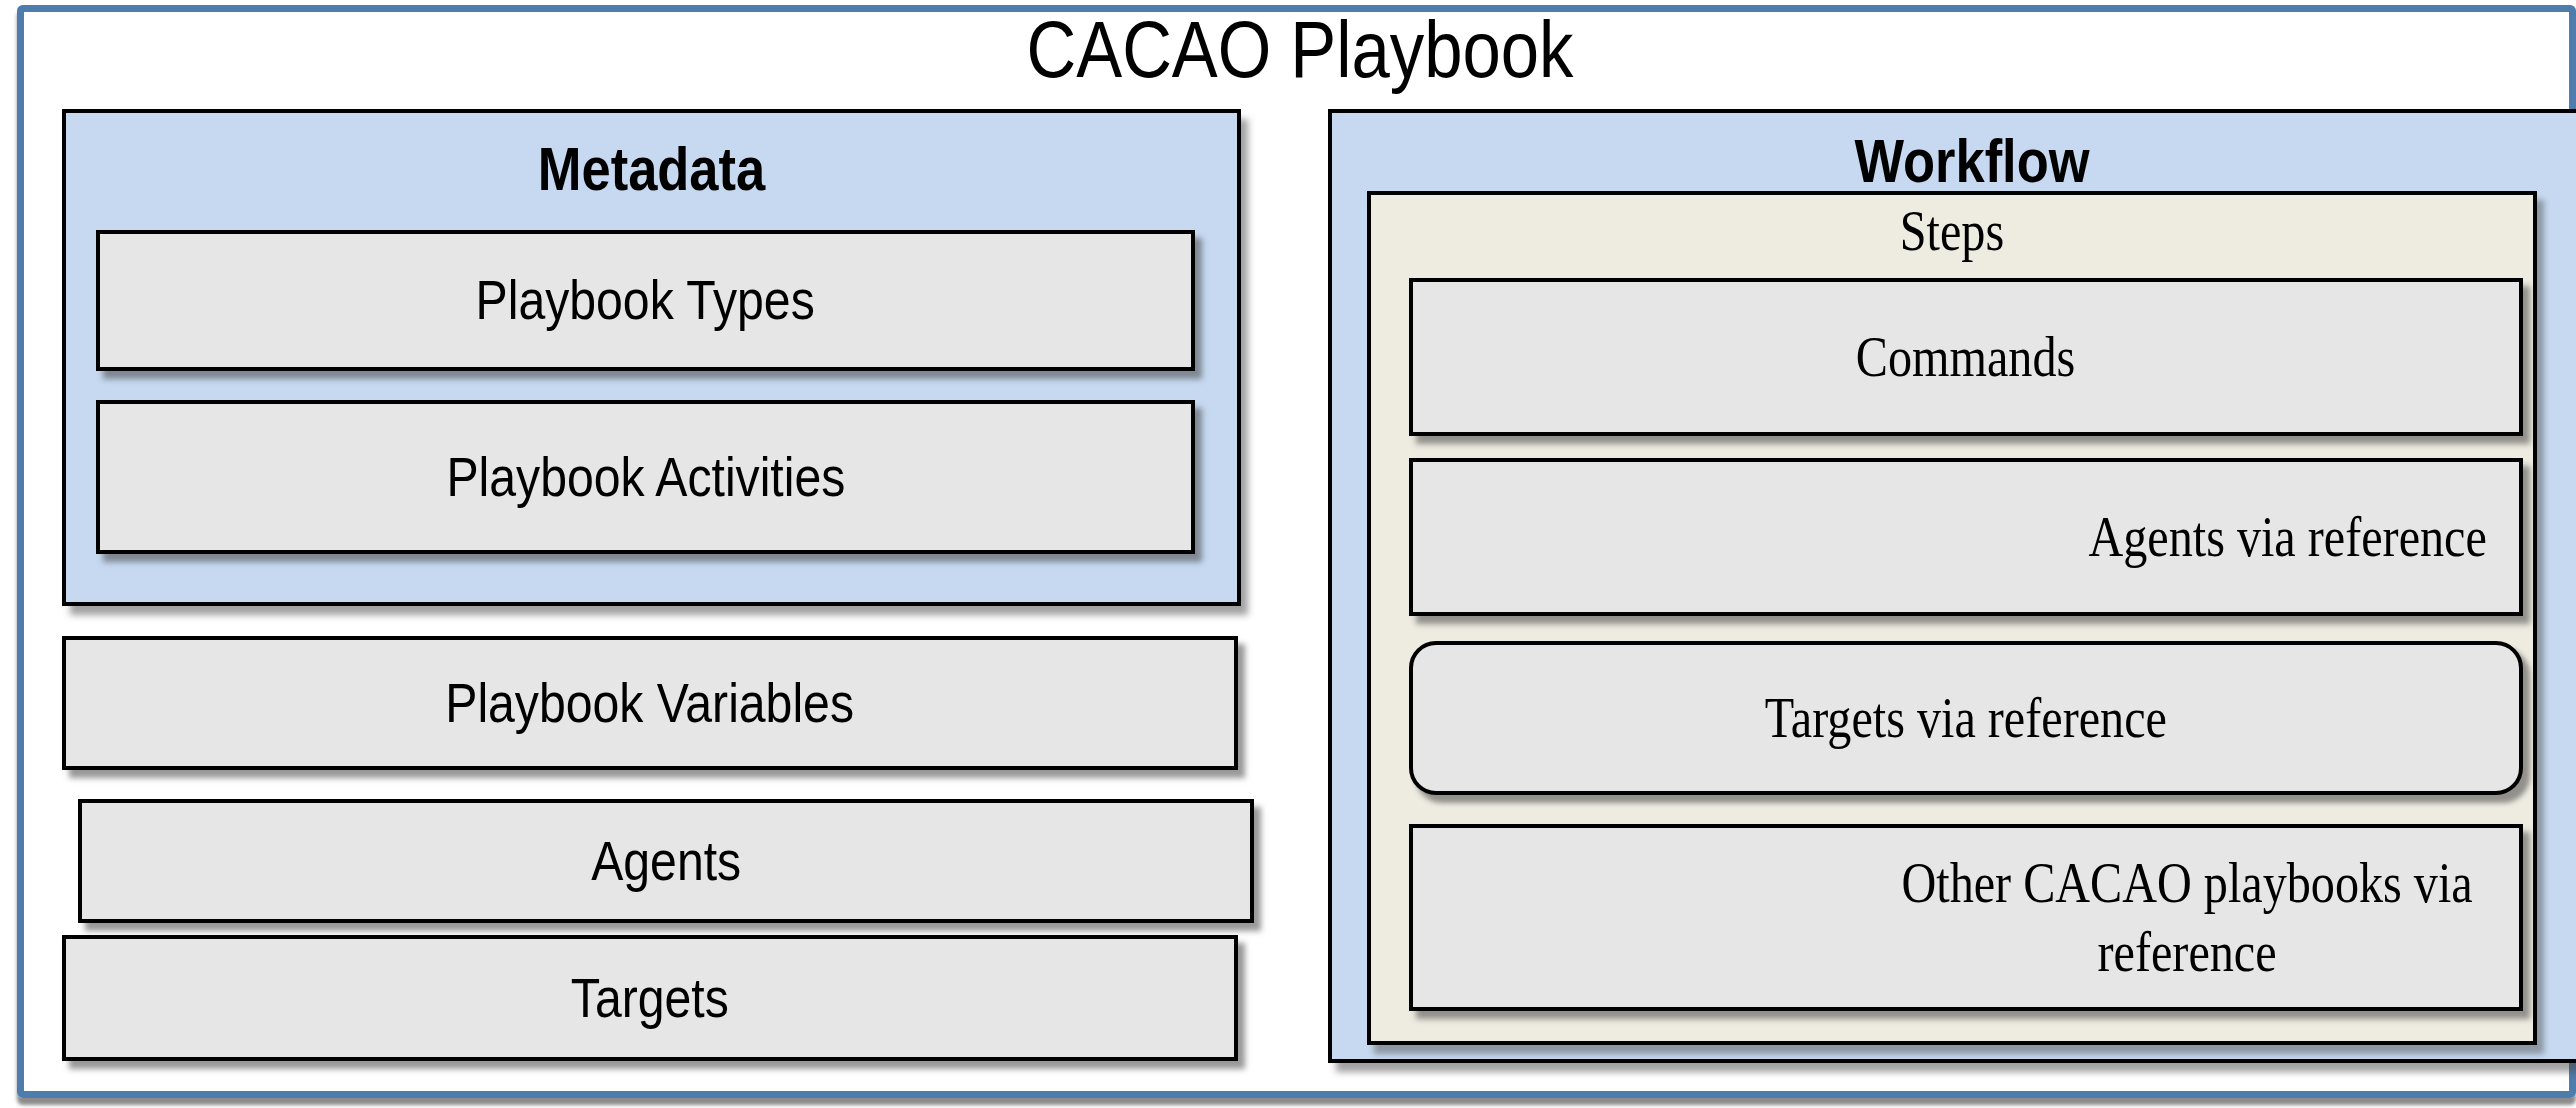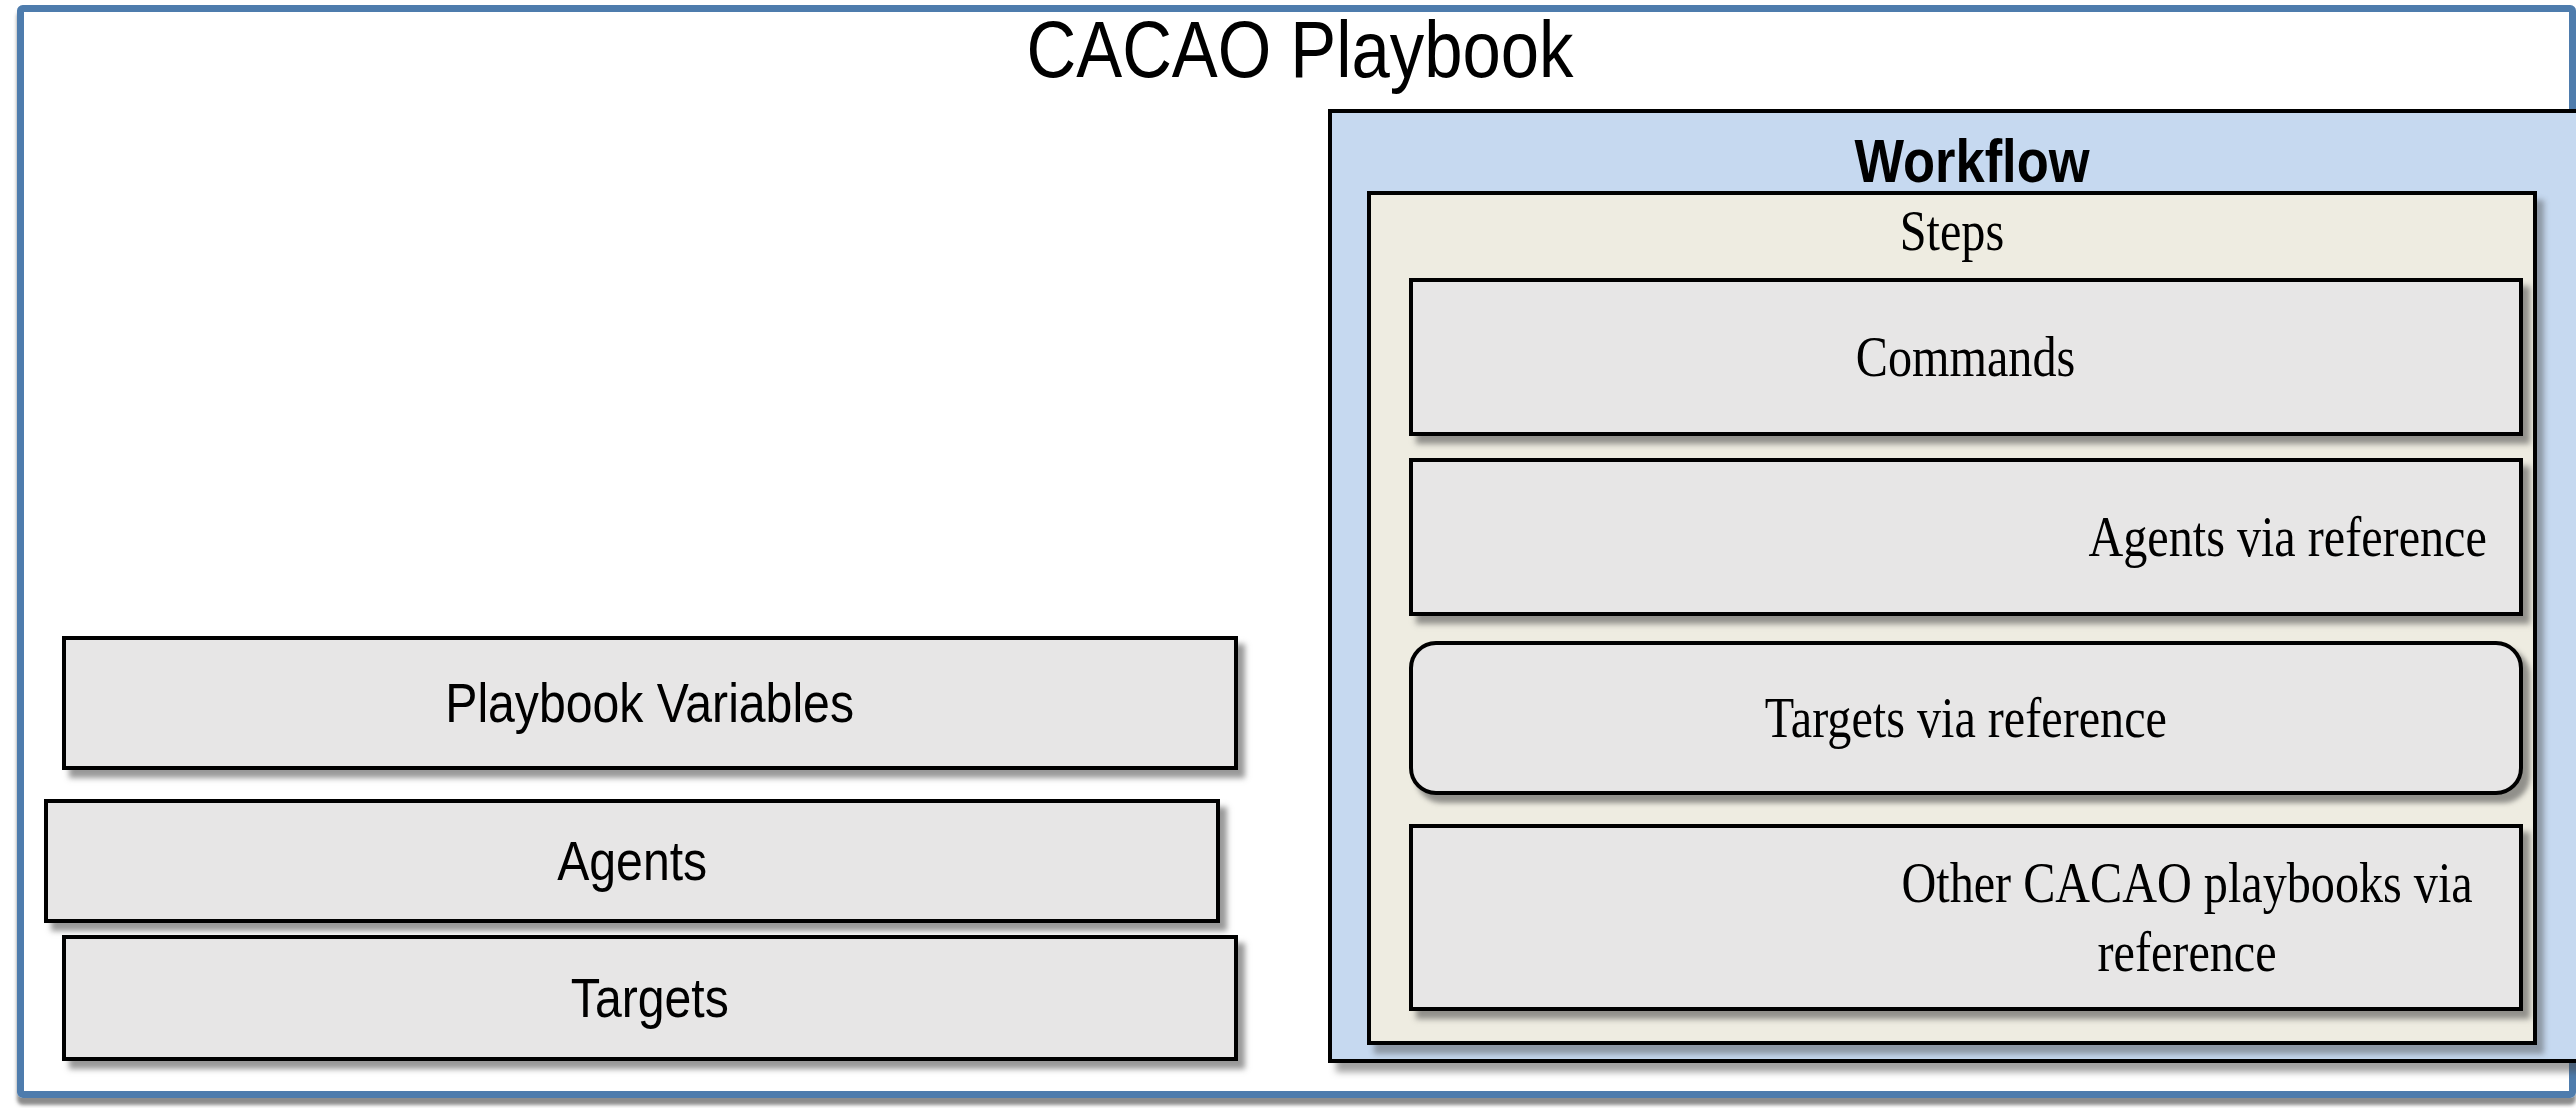--- a/index.html
+++ b/index.html
@@ -80,41 +80,50 @@
     white-space: pre-line;
     transform: scaleX(0.86);
   }
   
   .sec-metadata { left: 50px; top: 109px; width: 1179px; height: 497px; }
   .sec-metadata .sec-heading { margin-top: 23px; }
   .item-types      { left: 30px; top: 117px; width: 1099px; height: 141px; }
   .item-activities { left: 30px; top: 287px; width: 1099px; height: 154px; }
   
   .item-variables { left: 50px; top: 636px; width: 1176px; height: 134px; }
-  .item-agents    { left: 32px; top: 799px; width: 1176px; height: 124px; justify-content: center; }
+  .item-agents    { left: 66px; top: 799px; width: 1176px; height: 124px; justify-content: center; }
   .item-targets   { left: 50px; top: 935px; width: 1176px; height: 126px; }
   
   .sec-workflow { left: 1316px; top: 109px; width: 1256px; height: 954px; padding-left: 32px; }
   .sec-workflow .sec-heading { margin-top: 15.3px; }
   .sec-steps { left: 35px; top: 78px; width: 1170px; height: 854px; font-family: Liberation Serif, serif; }
   .sec-steps .steps-heading { margin-top: 5.7px; }
   .item-commands    { left: 38px; top: 83px;  width: 1114px; height: 158px; }
   .item-agents-ref  { left: 38px; top: 263px; width: 1114px; height: 158px; justify-content: flex-end; }
   .item-targets-ref { left: 38px; top: 446px; width: 1114px; height: 154px; border-radius: 27px; }
   .item-other       { left: 38px; top: 629px; width: 1114px; height: 187px; justify-content: flex-end; }
 </style>
 </head>
 <body>
 
 <div class="page">
 
   <div class="frame"></div>
 
   <div class="title">CACAO Playbook</div>
 
+  <section class="section sec-blue sec-metadata">
+    <div class="sec-heading">Metadata</div>
+    <div class="item item-types">
+      <div class="label">Playbook Types</div>
+    </div>
+    <div class="item item-activities">
+      <div class="label">Playbook Activities</div>
+    </div>
+  </section>
 
   <div class="item item-variables">
     <div class="label">Playbook Variables</div>
   </div>
   <div class="item item-agents">
     <div class="label">Agents</div>
   </div>
   <div class="item item-targets">
     <div class="label">Targets</div>
   </div>

